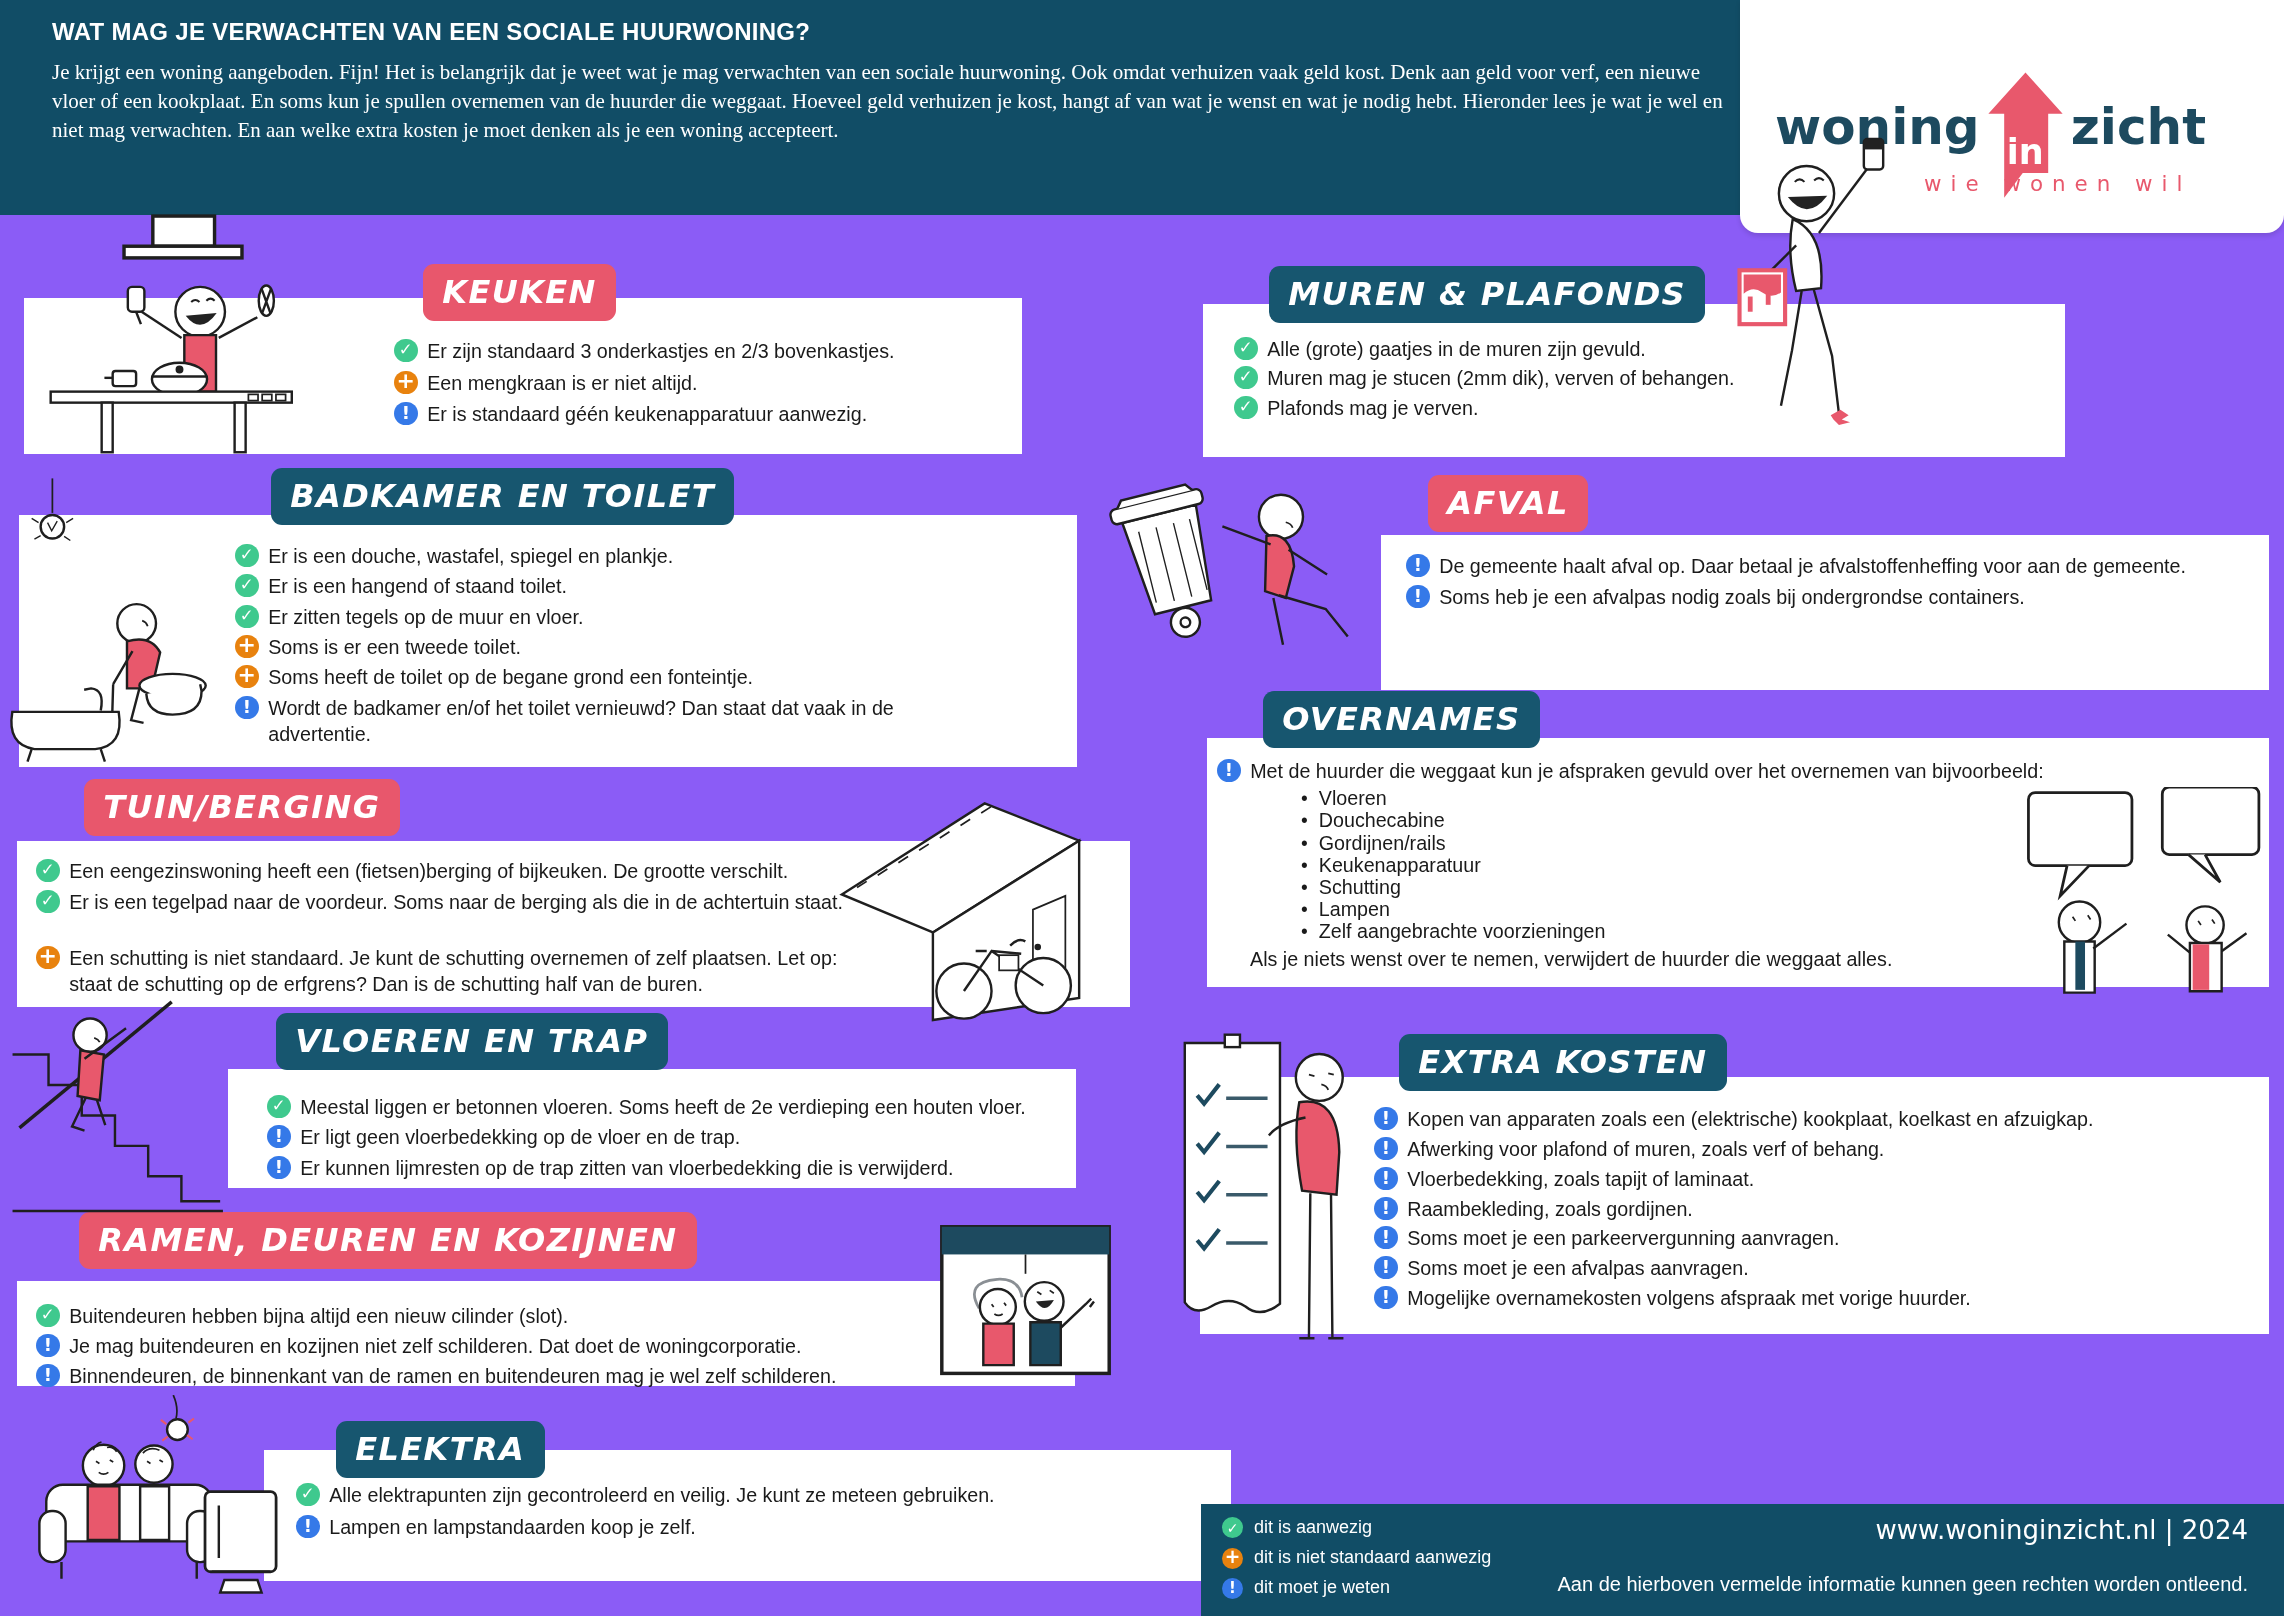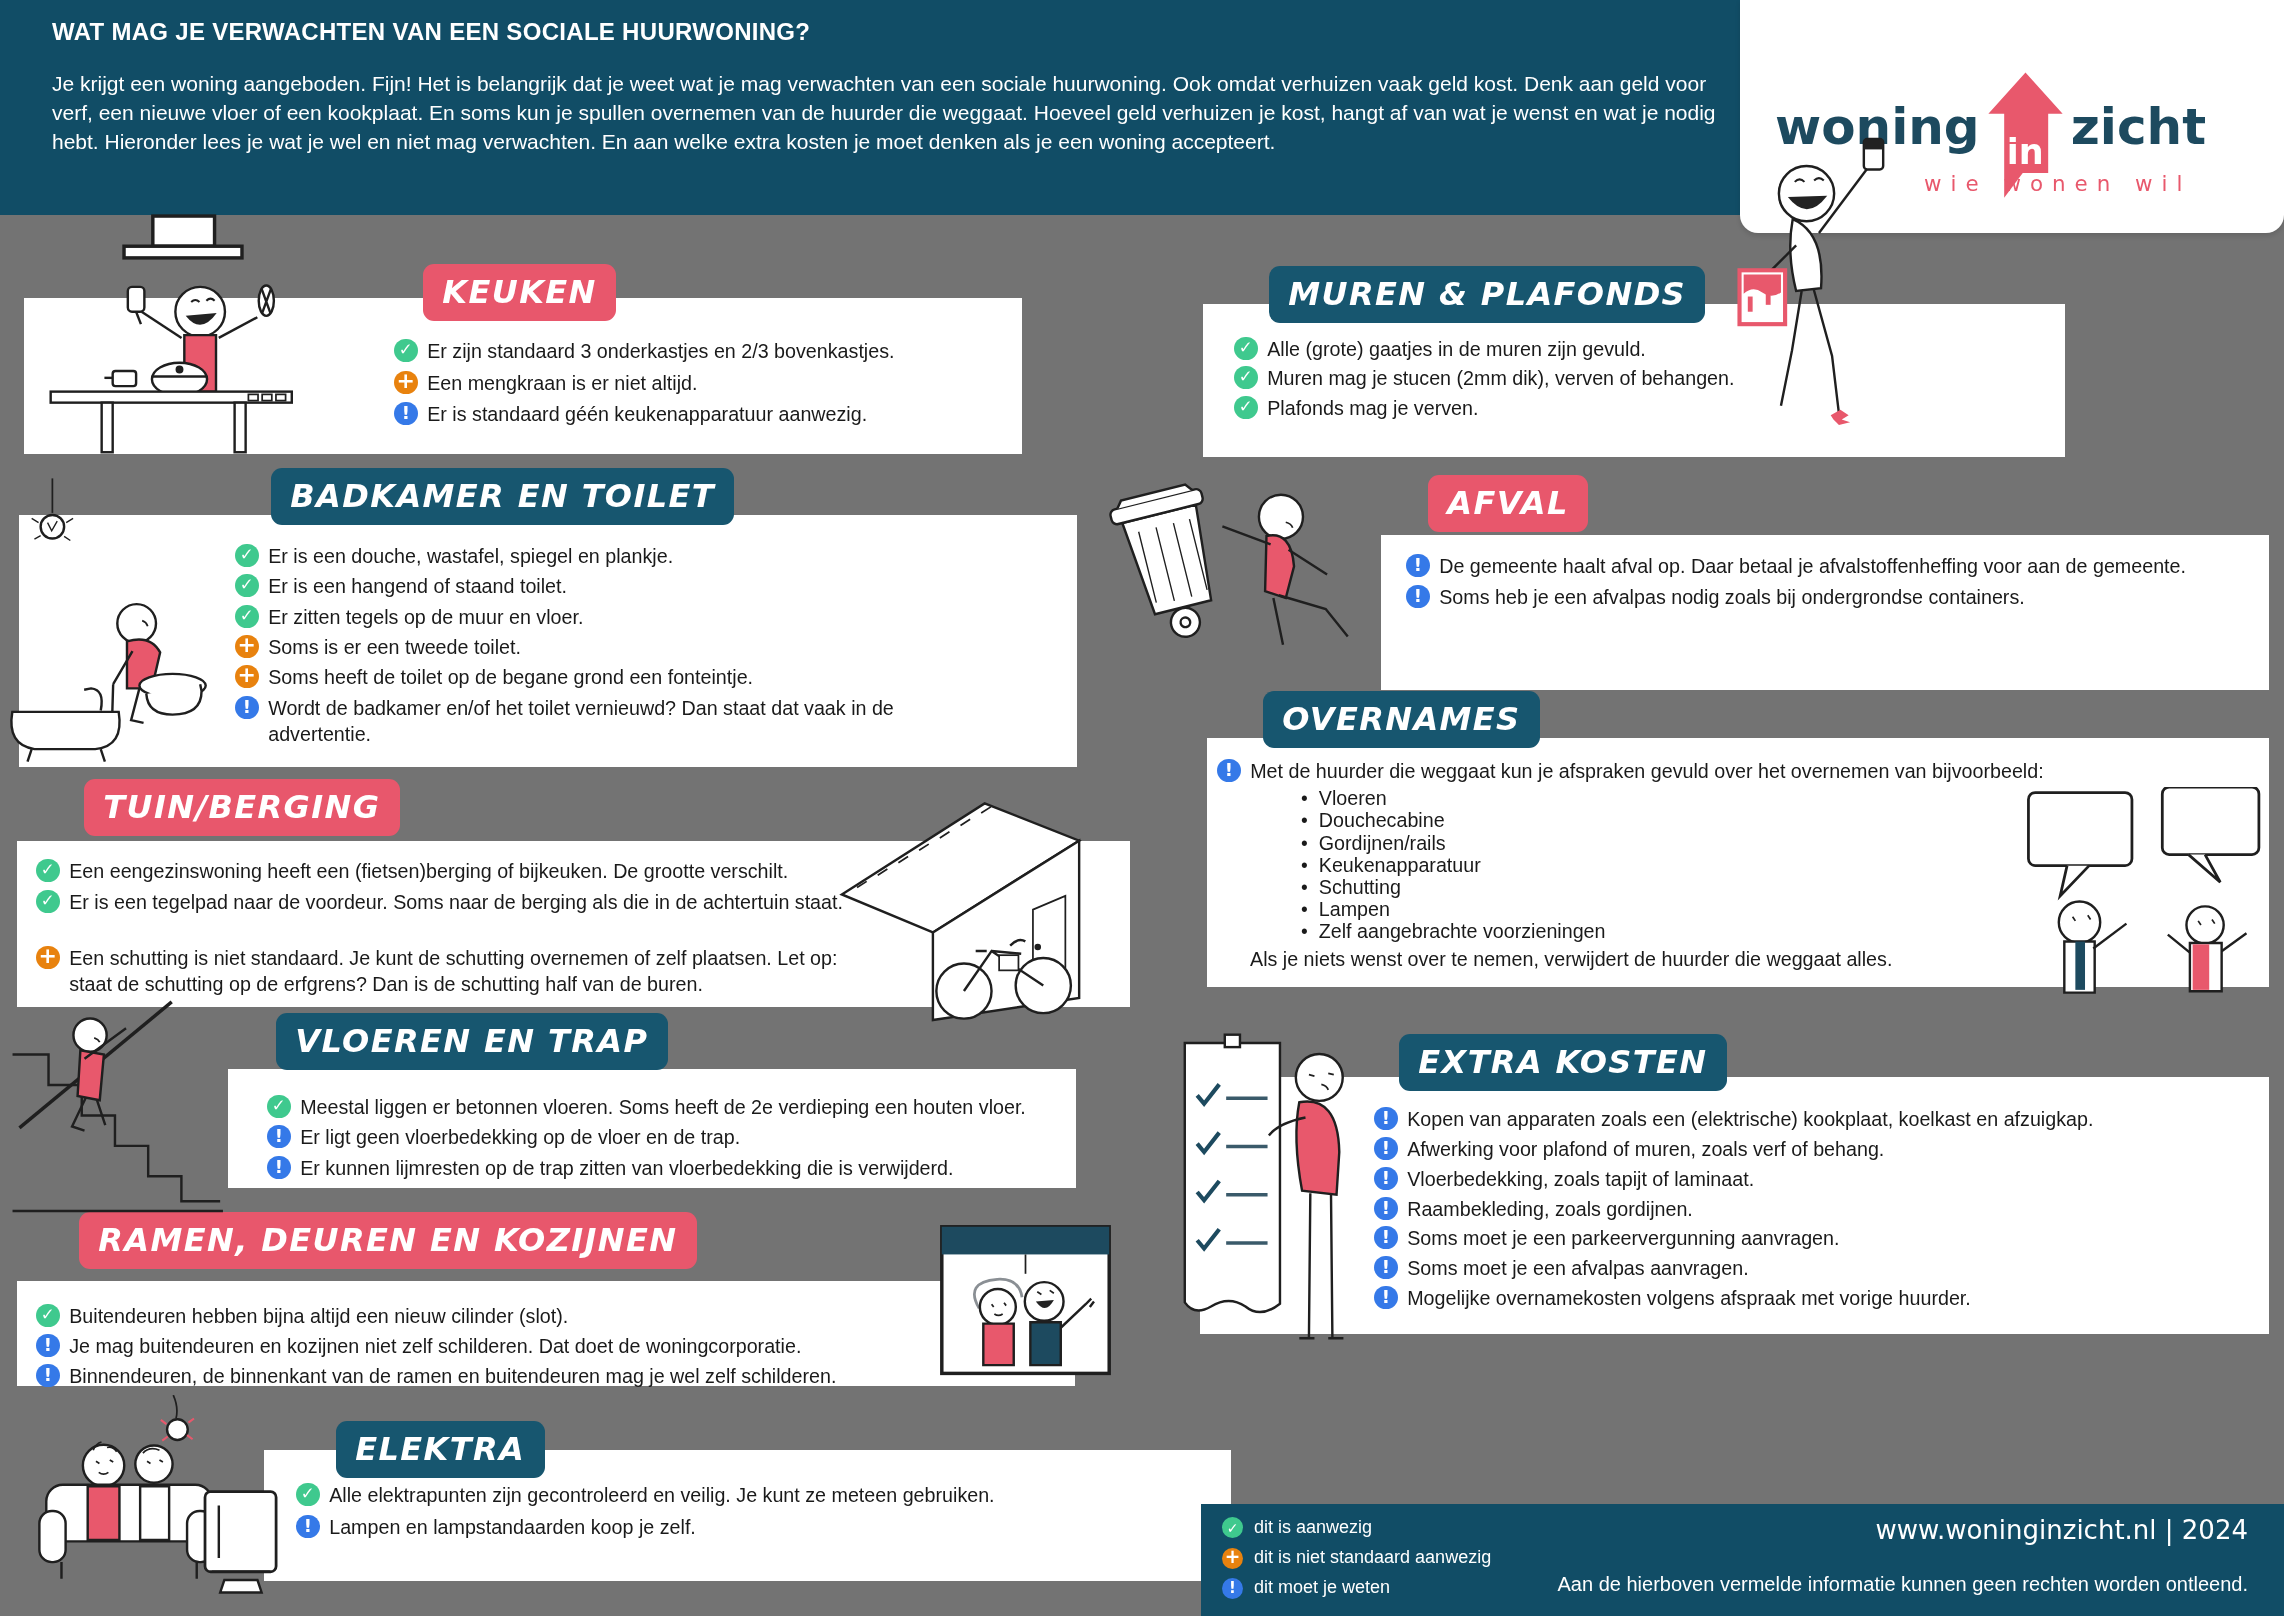--- a/index.html
+++ b/index.html
@@ -1,23 +1,23 @@
 <!DOCTYPE html>
 <html style="font-size:11px"><head>
 <meta charset="utf-8">
 <style>
   html,body{margin:0;padding:0;background:#c9d6da;}
-  #canvas{position:relative;width:2284px;height:1616px;background:#737373;overflow:hidden;
+  #canvas{position:relative;width:2284px;height:1616px;background:#8b5cf6;overflow:hidden;
           font-family:"Liberation Sans",sans-serif;}
   
   .header-band{position:absolute;left:0;top:0;width:2284px;height:215px;background:#114d66;}
   .header-title{position:absolute;left:52px;top:18px;width:1658px;color:#ffffff;
                 font-size:24px;font-weight:bold;letter-spacing:0.3px;}
-  .header-par{position:absolute;left:52px;top:70px;width:1671px;color:#ffffff;
-              font-size:21px;line-height:1.37;}
+  .header-par{position:absolute;left:52px;top:58px;width:1671px;color:#ffffff;
+              font-size:21px;line-height:1.37;font-family:Liberation Serif, serif;}
   .logo-box{position:absolute;left:1740px;top:0;width:544px;height:233px;background:#ffffff;
             border-radius:0 0 18px 18px;box-shadow:0 2.1px 5.5px rgba(0,0,0,.12);}
   .logo-row{position:absolute;left:35px;top:61px;display:flex;align-items:center;
             font-family:"DejaVu Sans",sans-serif;font-weight:bold;font-size:50px;color:#1d4a5f;}
   .logo-word{line-height:1;}
   .logo-house{margin:0 7px;position:relative;top:9.7px;}
   .logo-in{position:absolute;left:50%;top:61px;transform:translateX(-50%);
            color:#ffffff;font-size:35px;font-weight:bold;font-family:"DejaVu Sans",sans-serif;}
   .logo-tagline{position:absolute;left:184px;top:171px;color:#e8586c;font-size:21.4px;
                 letter-spacing:9px;font-family:"DejaVu Sans",sans-serif;}

